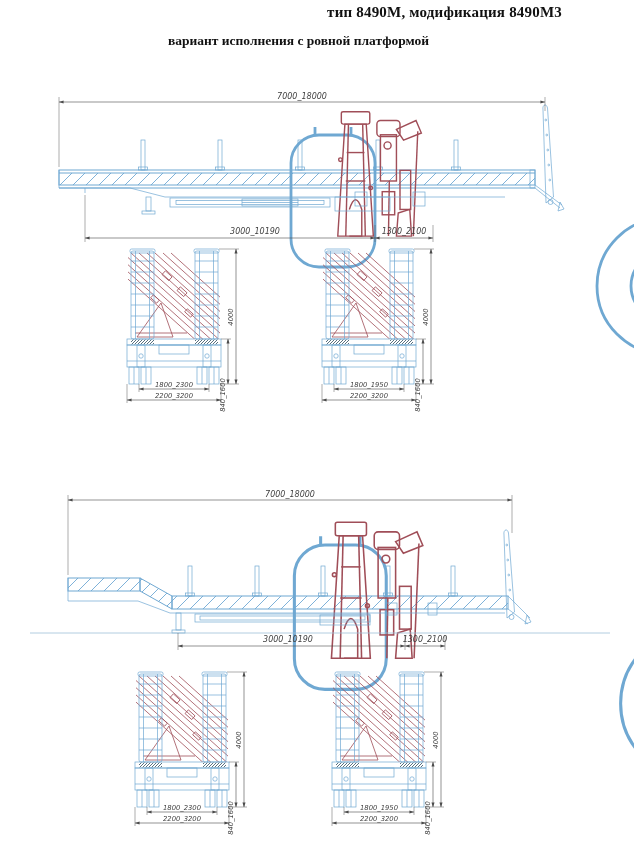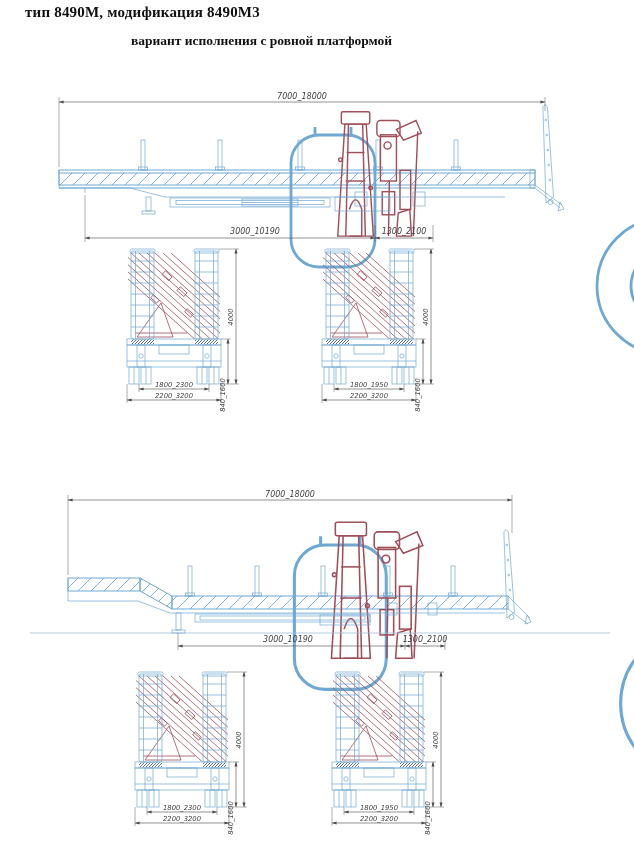--- a/index.html
+++ b/index.html
@@ -1,21 +1,21 @@
 <!DOCTYPE html>
 <html style="--drawing-line: #6fa8d2; --equipment-line: #a04e58; --dim-line: #4a4a4a;"><head>
 <meta charset="utf-8">
 <style>
   html,body{margin:0;padding:0;background:#ffffff;}
   #page{position:relative;width:634px;height:844px;background:#fff;overflow:hidden;
         font-family:"Liberation Serif", serif;}
-  .title{position:absolute;left:0;width:562px;text-align:left;font-weight:bold;
-         color:#111;font-size:15px;letter-spacing:.2px;margin-left:25px;}
+  .title{position:absolute;left:0;width:562px;text-align:right;font-weight:bold;
+         color:#111;font-size:15px;letter-spacing:.2px;}
   .subtitle{position:absolute;left:0;width:523px;text-align:center;font-weight:bold;
-         color:#111;font-size:13.5px;}
+         color:#111;font-size:13.5px;padding-left:37px;}
   svg{position:absolute;overflow:visible;}
   .bl{stroke:var(--drawing-line,#6fa8d2);stroke-width:1;fill:none;}
   .blt{stroke:var(--drawing-line,#6fa8d2);stroke-width:.7;fill:none;}
   .rl{stroke:var(--equipment-line,#a04e58);stroke-width:.8;fill:none;}
   .dim{stroke:var(--dim-line,#4a4a4a);stroke-width:.6;fill:none;}
   .ext{stroke:var(--dim-line,#4a4a4a);stroke-width:.45;fill:none;}
   .gnd{stroke:#9fc0d8;stroke-width:.8;fill:none;}
   .pad{fill:url(#hatchDark);stroke:none;}
   .hb{fill:url(#hatchBlue);}
   .dt{font-family:"DejaVu Sans",sans-serif;font-style:italic;fill:#3f3f3f;}

